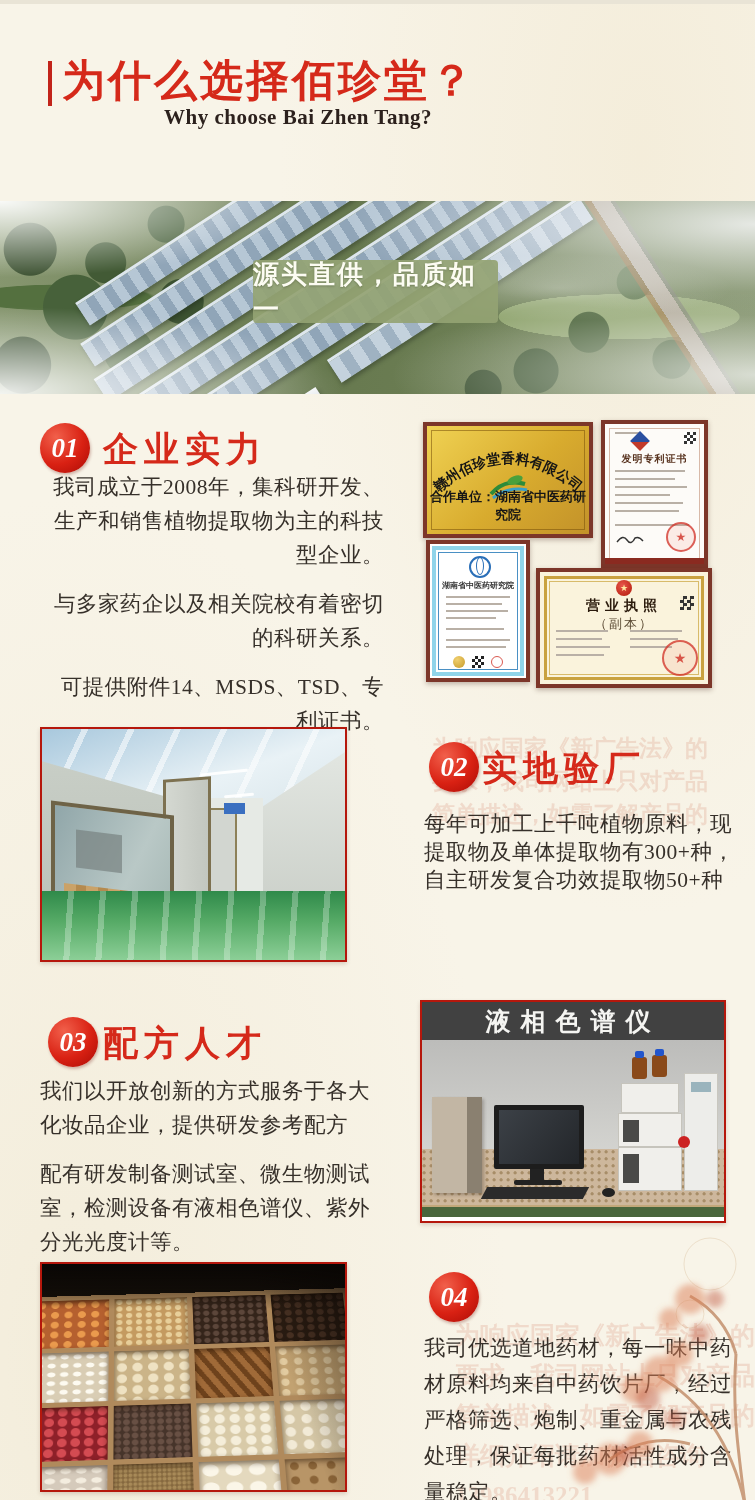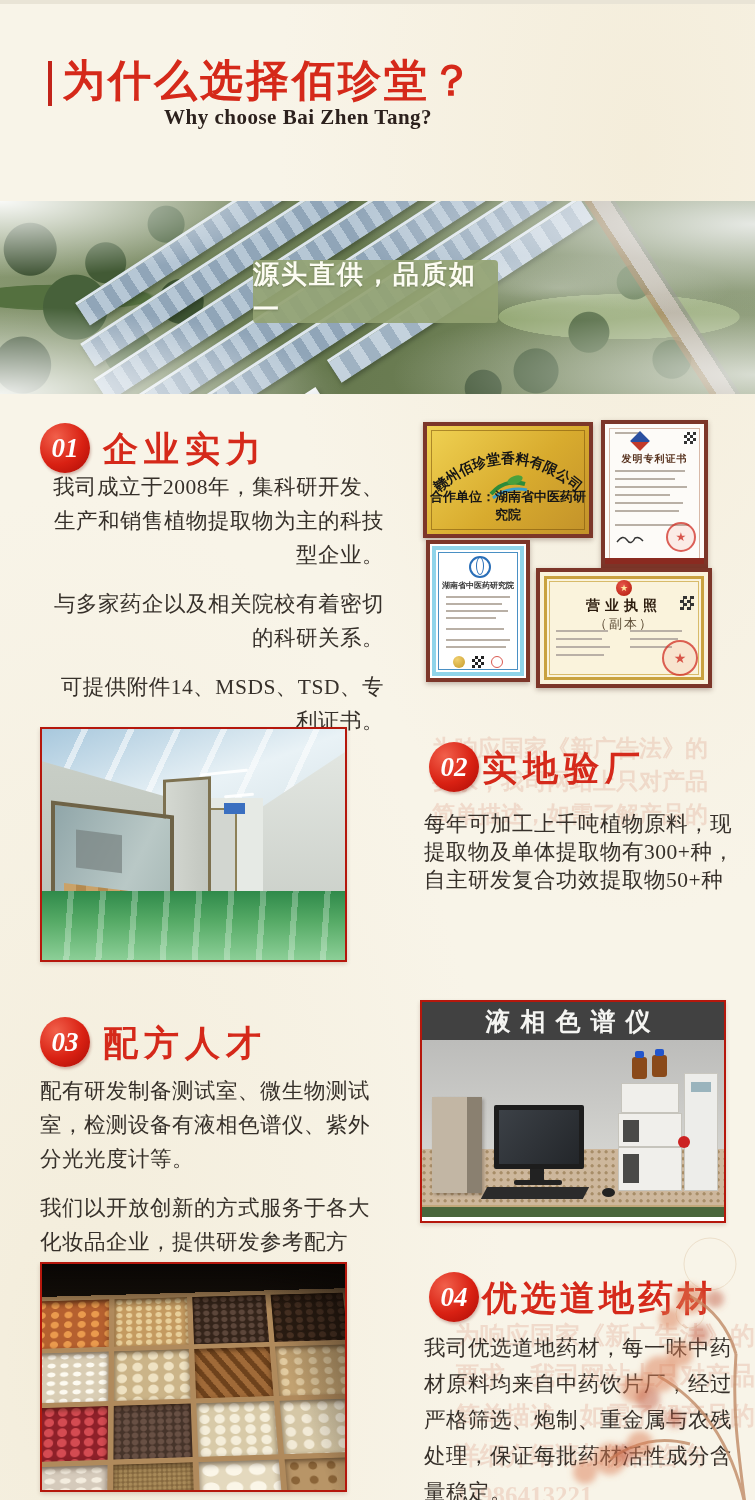--- a/index.html
+++ b/index.html
@@ -306,25 +306,25 @@
     <div>为响应国家《新广告法》的</div>
     <div>要求，我司网站上只对产品</div>
     <div>简单描述，如需了解产品的</div>
   </div>
   <div class="badge" style="left:429px;top:738px;">02</div>
   <div class="sec-title" style="left:482px;top:741px;font-family:Liberation Serif, serif;">实地验厂</div>
   <div class="textcol" style="left:424px;top:806px;width:322px;line-height:28px;">
     <p>每年可加工上千吨植物原料，现提取物及单体提取物有300+种，自主研发复合功效提取物50+种</p>
   </div>
 
-  <div class="badge" style="left:40px;top:1013px;">03</div>
+  <div class="badge" style="left:48px;top:1013px;">03</div>
   <div class="sec-title" style="left:103px;top:1016px;">配方人才</div>
   <div class="textcol" style="left:40px;top:1070px;width:344px;">
+    <p>我们以开放创新的方式服务于各大化妆品企业，提供研发参考配方</p>
     <p>配有研发制备测试室、微生物测试室，检测设备有液相色谱仪、紫外分光光度计等。</p>
-    <p>我们以开放创新的方式服务于各大化妆品企业，提供研发参考配方</p>
   </div>
 
   <div class="photo lab">
     <div class="lab-head">液相色谱仪</div>
     <div class="lab-body">
       <div class="lab-table"></div>
       <div class="lab-tower"></div>
       <div class="lab-base"></div>
       <div class="lab-stand"></div>
       <div class="lab-monitor"></div>
@@ -371,21 +371,20 @@
   </div>
 
   <div class="watermark" style="left:455px;top:1312px;font-size:25px;line-height:40px;">
     <div>为响应国家《新广告法》的</div>
     <div>要求，我司网站上只对产品</div>
     <div>简单描述，如需了解产品的</div>
     <div>详细介绍请加微信咨询：</div>
     <div>13986413221</div>
   </div>
   <div class="badge" style="left:429px;top:1268px;">04</div>
-  <div class="sec-title" style="left:482px;top:1271px;letter-spacing:4px;">优选道地药材</div>
   <div class="textcol" style="left:424px;top:1326px;width:322px;line-height:36px;">
     <p>我司优选道地药材，每一味中药材原料均来自中药饮片厂，经过严格筛选、炮制、重金属与农残处理，保证每批药材活性成分含量稳定。</p>
   </div>
 
   <svg class="maple" viewBox="0 0 215 300">
     <defs>
         <filter id="soft">
           <feGaussianBlur stdDeviation="3"></feGaussianBlur>
         </filter>
       </defs>

